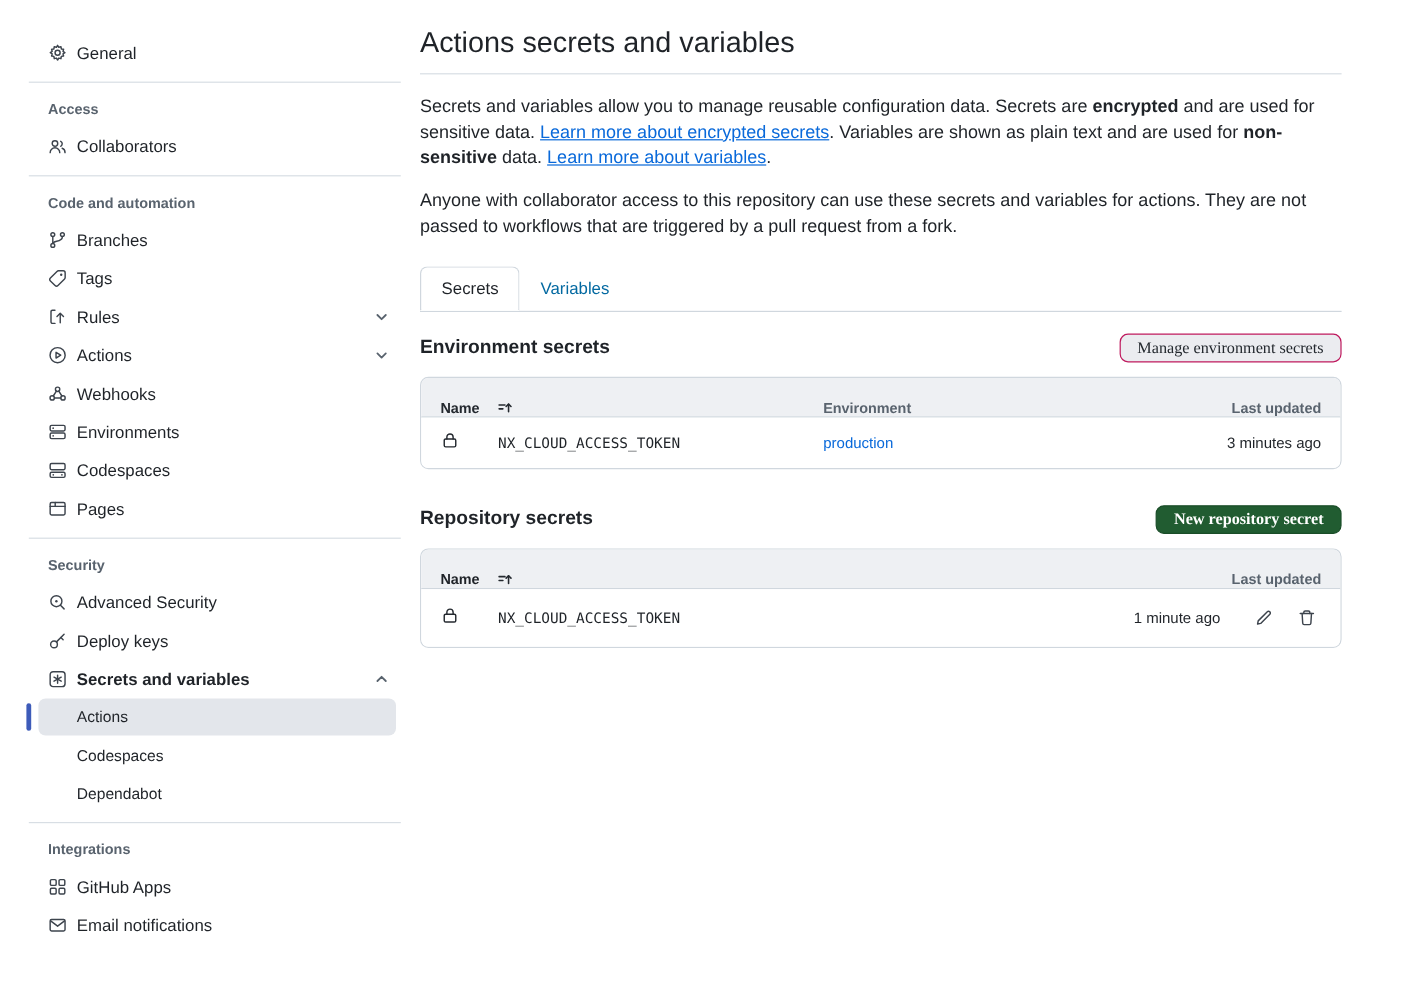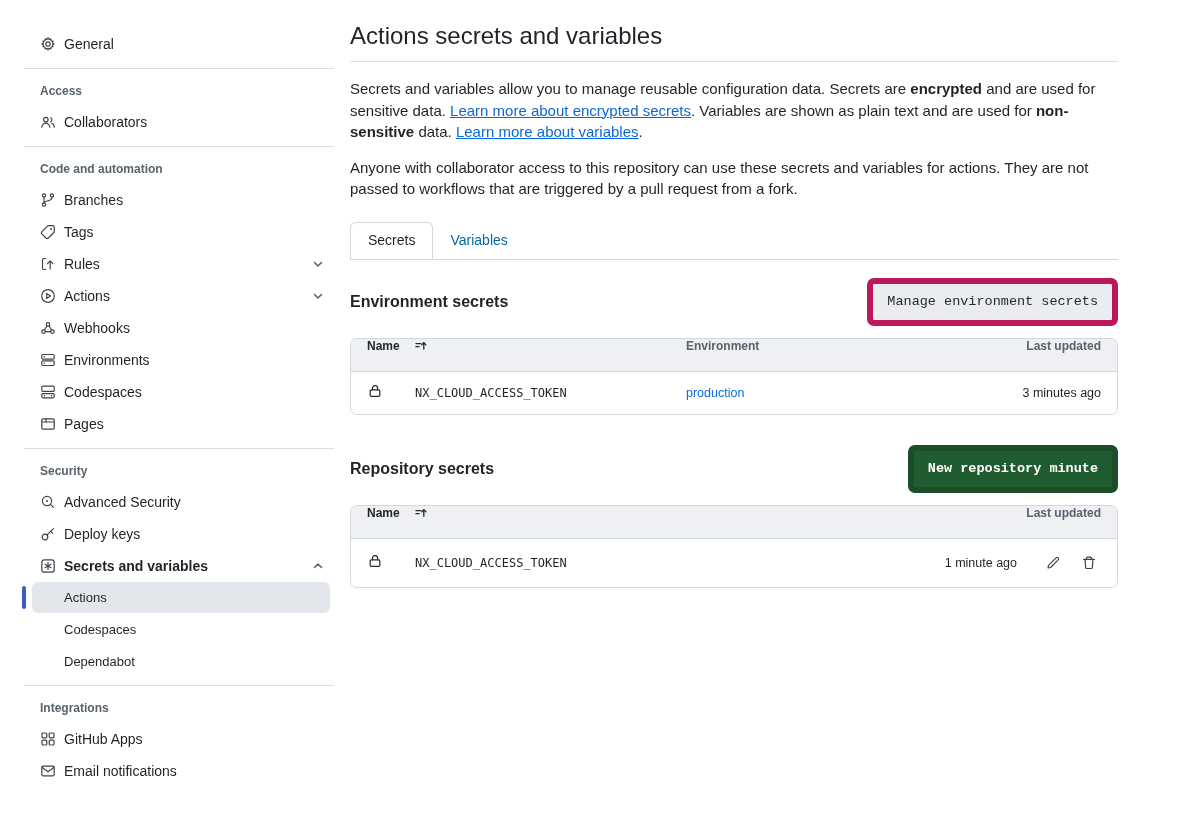--- a/index.html
+++ b/index.html
@@ -58,31 +58,31 @@
   .tab.active {
     background: #fff; border: 1px solid #d0d7de; border-bottom: 1px solid #fff;
     border-radius: 6px 6px 0 0; margin-bottom: -1px; color: #1f2328; text-align: center;
   }
 
   .section-head { display: flex; justify-content: space-between; align-items: center; margin-top: 18px; }
   .section-head.repo { margin-top: 30px; justify-content: space-between; }
   .section-head h2 { font-size: 16px; font-weight: 700; margin: 0; }
 
   .btn {
-    font-family: Liberation Mono, monospace; font-size: 13.5px; font-weight: 500; height: 48px;
-    padding: 0 14px; border-radius: 7px; border: 6px solid #be185d;
+    font-family: Liberation Serif, serif; font-size: 13.5px; font-weight: 500; height: 24px;
+    padding: 0 14px; border-radius: 7px; border: 1px solid #be185d;
     background: #ebecf0; color: #24292f; cursor: pointer;
   }
   .btn-primary {
     background: #215c31; border-color: #1a4d28; color: #ffffff; font-weight: 700;
   }
 
   .table { border: 1px solid #d0d7de; border-radius: 7px; margin-top: 12px; overflow: hidden; }
   .thead {
-    display: flex; align-items: flex-start; height: 33px; background: #eef0f3;
+    display: flex; align-items: flex-end; height: 33px; background: #eef0f3;
     border-bottom: 1px solid #d0d7de; font-size: 12px; font-weight: 700;
   }
   .trow { display: flex; align-items: center; background: #ffffff; font-size: 12.5px; }
   .trow.env { height: 42px; }
   .trow.repo { height: 48px; }
   .col-name { flex: 0 0 335px; padding-left: 16px; display: flex; align-items: center; gap: 8px; }
   .col-name-fluid { flex: 1; padding-left: 16px; display: flex; align-items: center; gap: 8px; }
   .col-env { flex: 1; color: #59636e; }
   .col-updated { margin-left: auto; padding-right: 16px; text-align: right; color: #59636e; }
   .thead .col-name { color: #24292f; }
@@ -362,21 +362,21 @@
           </div>
           <div class="col-env"><a>production</a></div>
           <div class="col-updated">3 minutes ago</div>
         </div>
       </div>
     </section>
 
     <section>
       <div class="section-head repo">
         <h2>Repository secrets</h2>
-        <button class="btn btn-primary">New repository minute</button>
+        <button class="btn btn-primary">New repository secret</button>
       </div>
 
       <div class="table">
         <div class="thead">
           <div class="col-name-fluid">
             <span>Name</span>
             <span class="sort-icon">
               <svg width="14" height="14" viewBox="0 0 16 16" fill="none" stroke="#24292f" stroke-width="1.5" stroke-linecap="round" stroke-linejoin="round">
                 <path d="M2.2 5.2h5.6"></path>
                   <path d="M2.2 8.8h3.6"></path>

